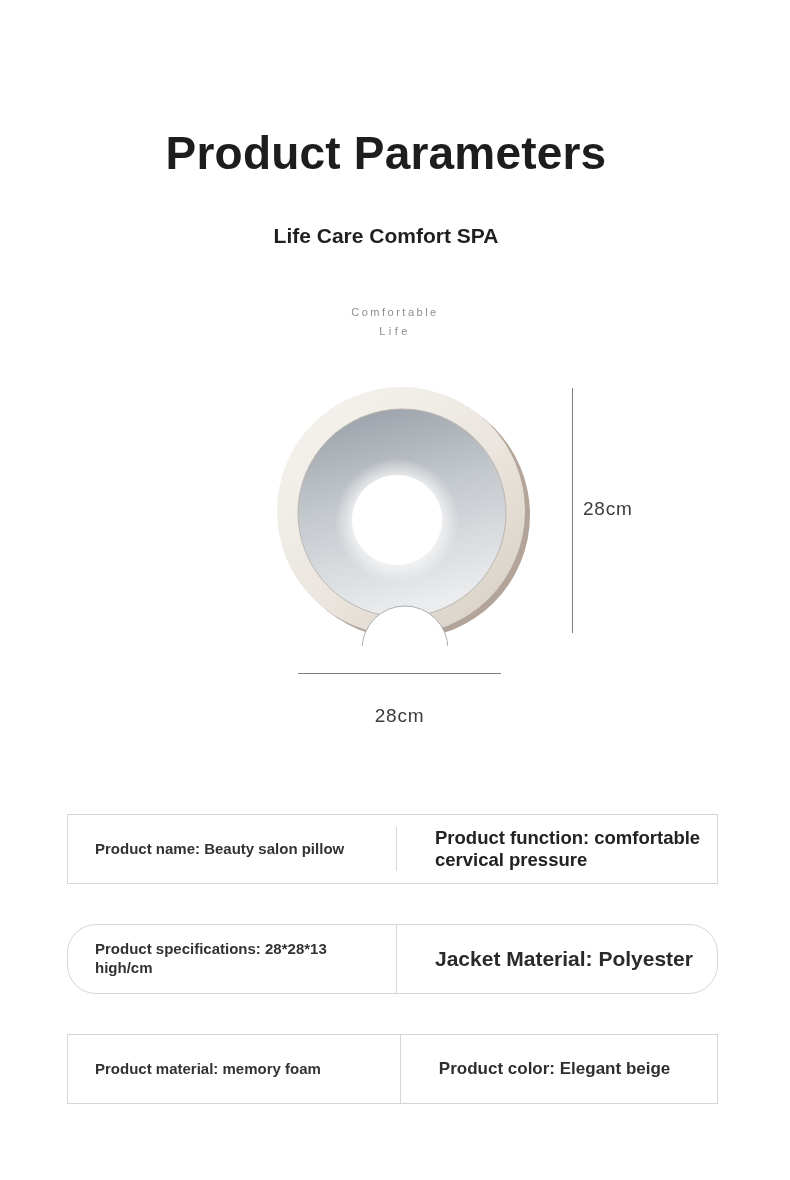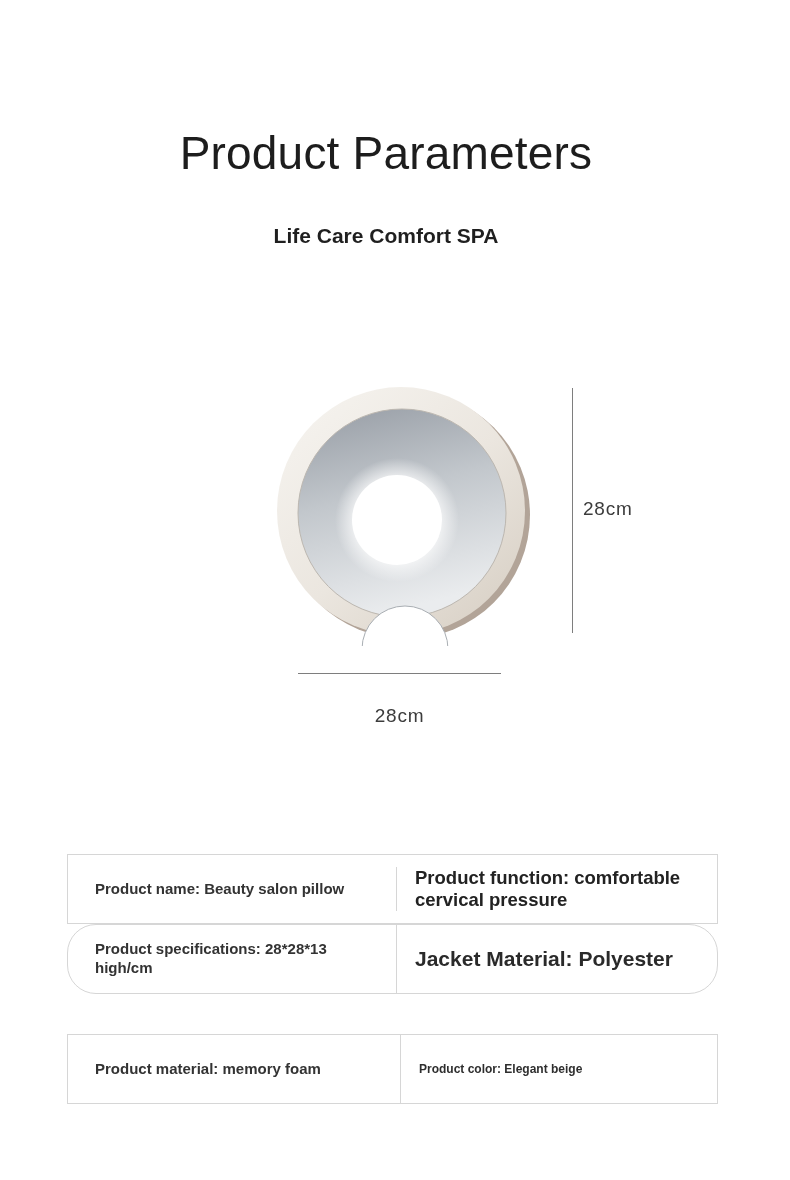--- a/index.html
+++ b/index.html
@@ -14,21 +14,21 @@
     overflow: hidden;
   }
 
   
   .page-title {
     position: absolute;
     top: 126px; left: 0;
     width: 772px;
     text-align: center;
     font-size: 46px;
-    font-weight: 400;
+    font-weight: 700;
     letter-spacing: 0.2px;
     color: #1d1d1d;
   }
   .product-subtitle {
     position: absolute;
     top: 224px; left: 0;
     width: 772px;
     text-align: center;
     font-size: 21px;
     font-weight: 700;
@@ -85,57 +85,61 @@
   
   .spec-row {
     position: absolute;
     left: 67px;
     width: 651px;
     height: 70px;
     border: 1px solid #d6d6d6;
     background: #ffffff;
     display: flex;
   }
-  .spec-row.r1 { top: 854px; align-items: center; }
+  .spec-row.r1 { top: 814px; align-items: center; }
   .spec-row.r2 { top: 924px; border-radius: 29px; }
   .spec-row.r3 { top: 1034px; gap: 8px; }
   .spec-cell {
     display: flex;
     align-items: center;
   }
   .spec-cell.left {
     width: 328px;
     padding-left: 27px;
     padding-right: 12px;
   }
   .spec-cell.right {
     width: 321px;
     border-left: 1px solid #d6d6d6;
-    padding-left: 18px;
+    padding-left: 38px;
     padding-right: 12px;
   }
   .spec-text {
     font-weight: 700;
     color: #333333;
     font-size: 15px;
     line-height: 1.25;
   }
   .r1 .spec-cell.right .spec-text { font-size: 18.5px; color: #222222; line-height: 1.18; }
   .r2 .spec-cell.right .spec-text { font-size: 21px;   color: #2a2a2a; }
-  .r3 .spec-cell.right .spec-text { font-size: 12px;   color: #2e2e2e; }
+  .r3 .spec-cell.right .spec-text { font-size: 17px;   color: #2e2e2e; }
 </style>
 </head>
 <body>
 
 <div class="page">
 
   <h1 class="page-title">Product Parameters</h1>
 
   <h2 class="product-subtitle">Life Care Comfort SPA</h2>
 
+  <div class="brand-tagline">
+    <div class="line1">Comfortable</div>
+    <div class="line2">Life</div>
+  </div>
 
   <svg class="pillow-svg" viewBox="0 0 254 263" aria-hidden="true">
     <defs>
       <linearGradient id="outerG" x1="0" y1="0" x2="0.9" y2="1">
         <stop offset="0" stop-color="#f7f5f1"></stop>
         <stop offset="0.55" stop-color="#ebe6df"></stop>
         <stop offset="1" stop-color="#d7cfc4"></stop>
       </linearGradient>
       <linearGradient id="innerG" x1="0.1" y1="0" x2="0.35" y2="1">
         <stop offset="0" stop-color="#989ea6"></stop>

